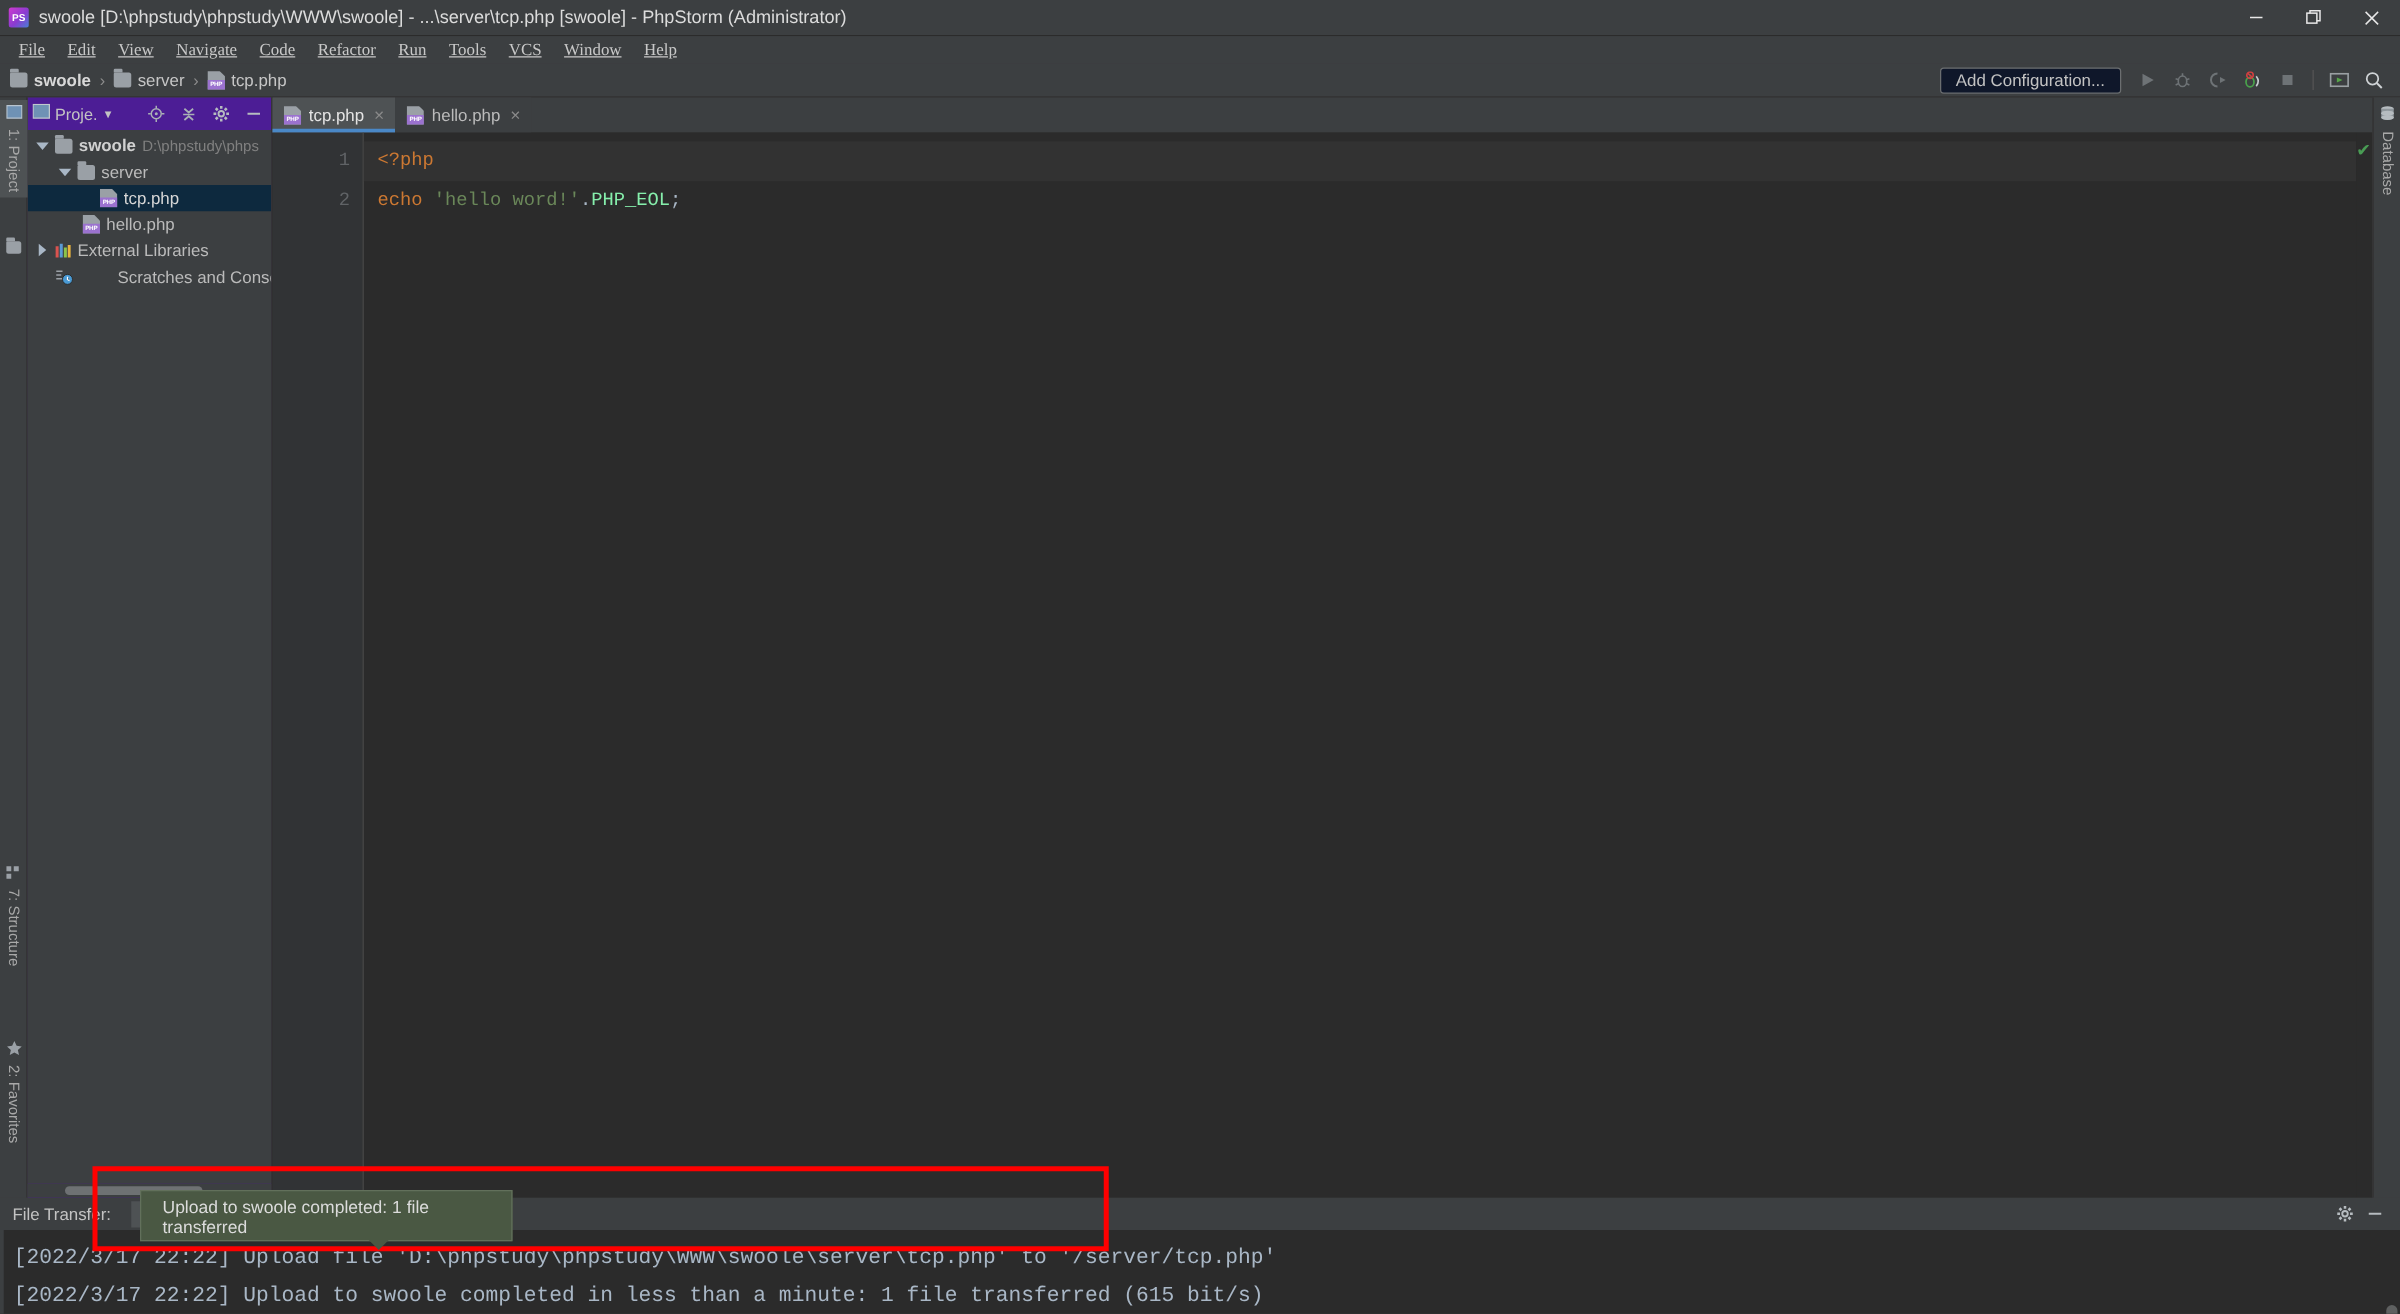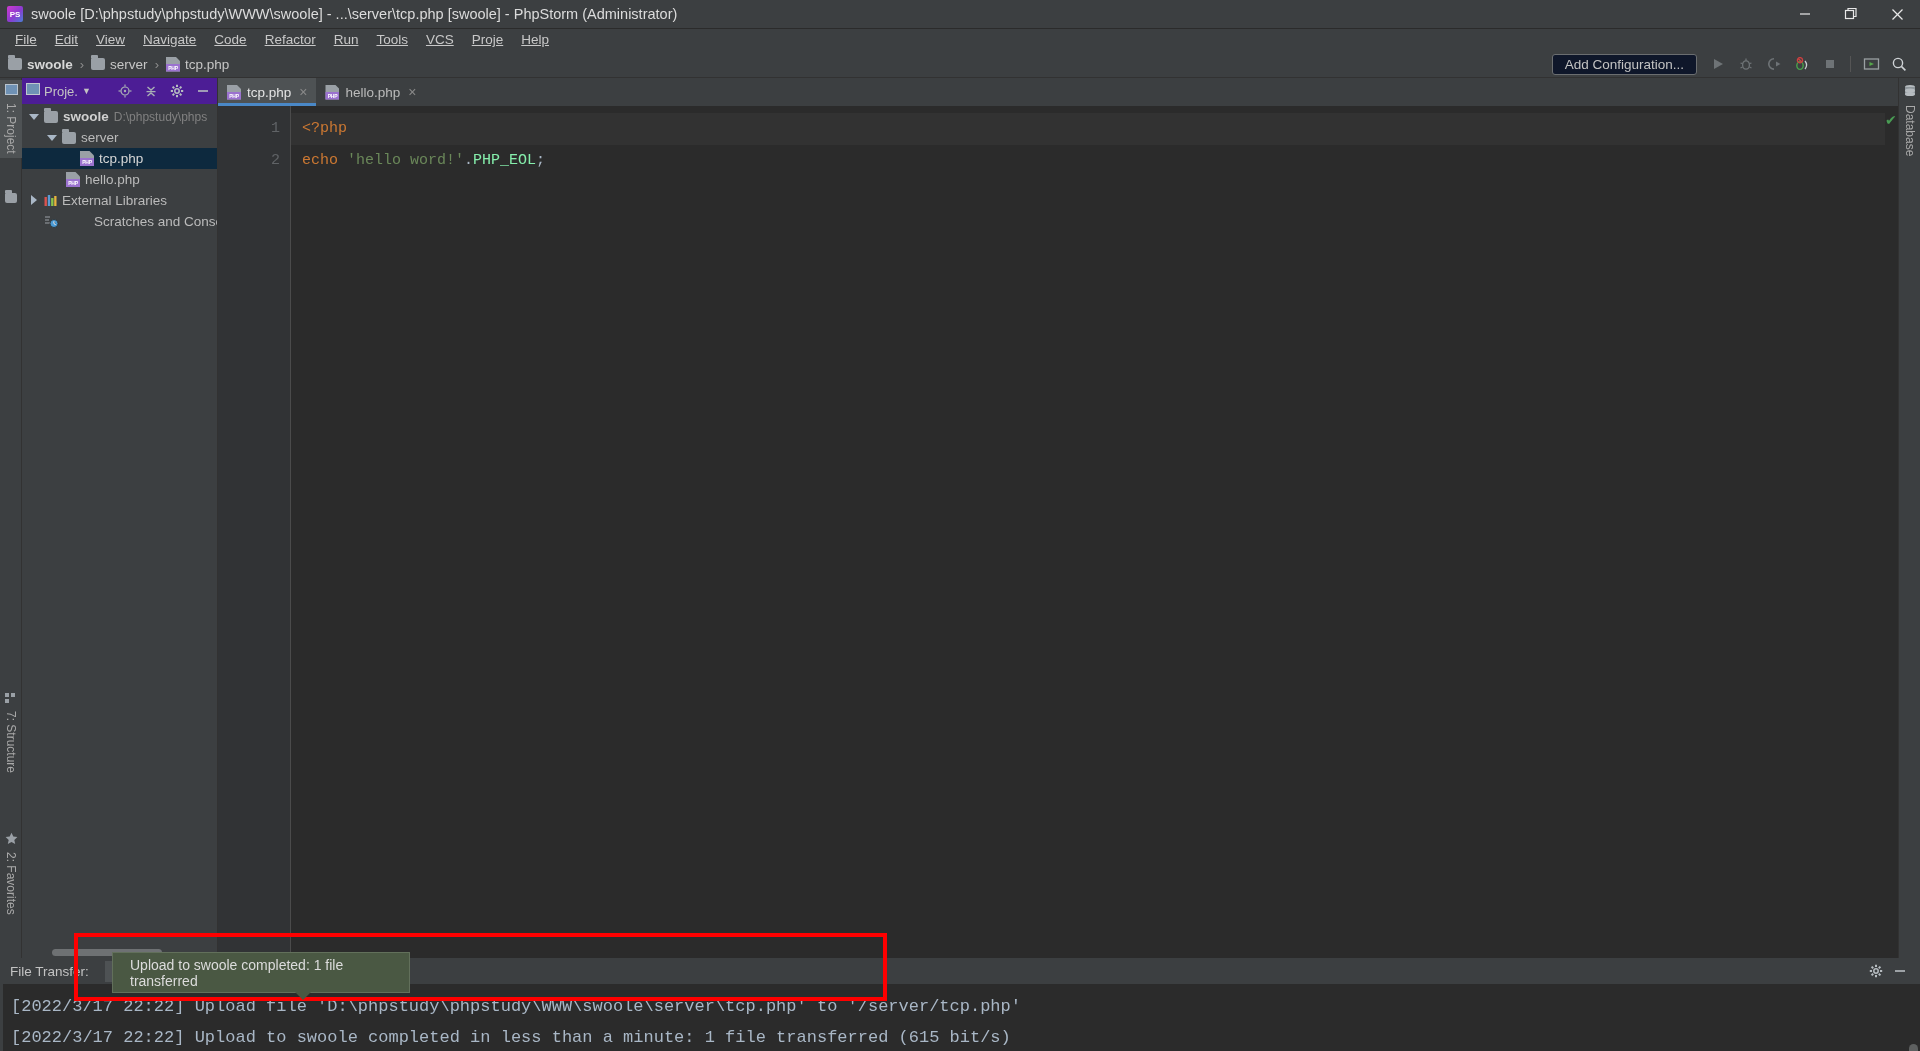--- a/index.html
+++ b/index.html
@@ -36,20 +36,21 @@
   .win-btn svg { display: block; }
 
   
   .menubar {
     height: 22px; background: #3c3f41; display: flex; align-items: center;
     padding-left: 6px; gap: 0px;
   }
   .menu-item {
     padding: 2px 9px; font-size: 13.5px; color: #c8c8c8; line-height: 18px;
     white-space: nowrap;
+    font-family: Liberation Serif, serif;
   }
   .menu-item u { text-decoration: underline; }
 
   
   .navbar {
     height: 27px; background: #3c3f41; display: flex; align-items: center;
     padding-left: 8px; border-bottom: 1px solid #323232;
   }
   .crumb { display: flex; align-items: center; gap: 5px; font-size: 13.5px; color: #c6c6c6; }
   .crumb.bold { font-weight: bold; color: #d8d8d8; }
@@ -255,21 +256,21 @@
   <div class="menubar">
     <div class="menu-item"><u>File</u></div>
     <div class="menu-item"><u>Edit</u></div>
     <div class="menu-item"><u>View</u></div>
     <div class="menu-item"><u>Navigate</u></div>
     <div class="menu-item"><u>Code</u></div>
     <div class="menu-item"><u>Refactor</u></div>
     <div class="menu-item"><u>Run</u></div>
     <div class="menu-item"><u>Tools</u></div>
     <div class="menu-item"><u>VCS</u></div>
-    <div class="menu-item"><u>Proje</u></div>
+    <div class="menu-item"><u>Window</u></div>
     <div class="menu-item"><u>Help</u></div>
   </div>
 
   <div class="navbar">
     <div class="crumb bold">
       <span class="folder-ico"></span>
       <span>swoole</span>
     </div>
     <span class="crumb-sep">›</span>
     <div class="crumb">

